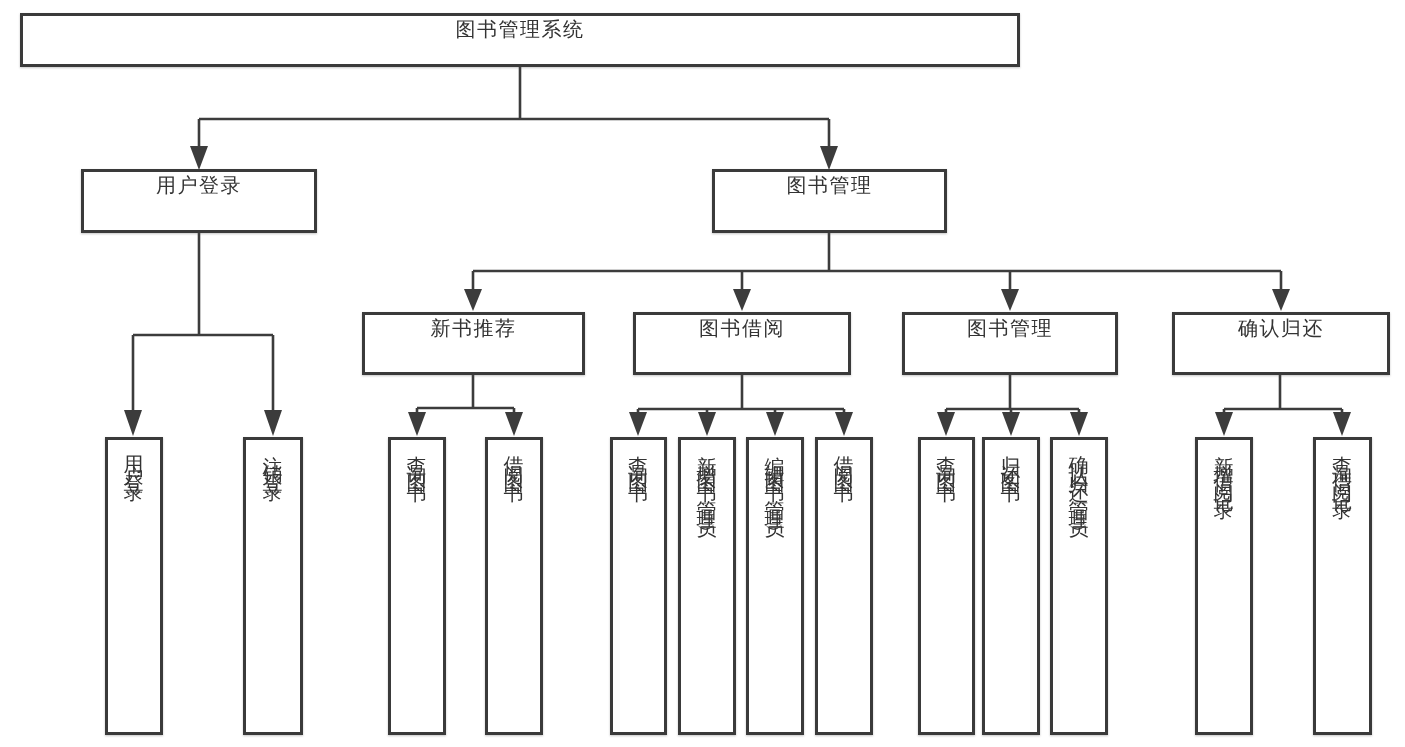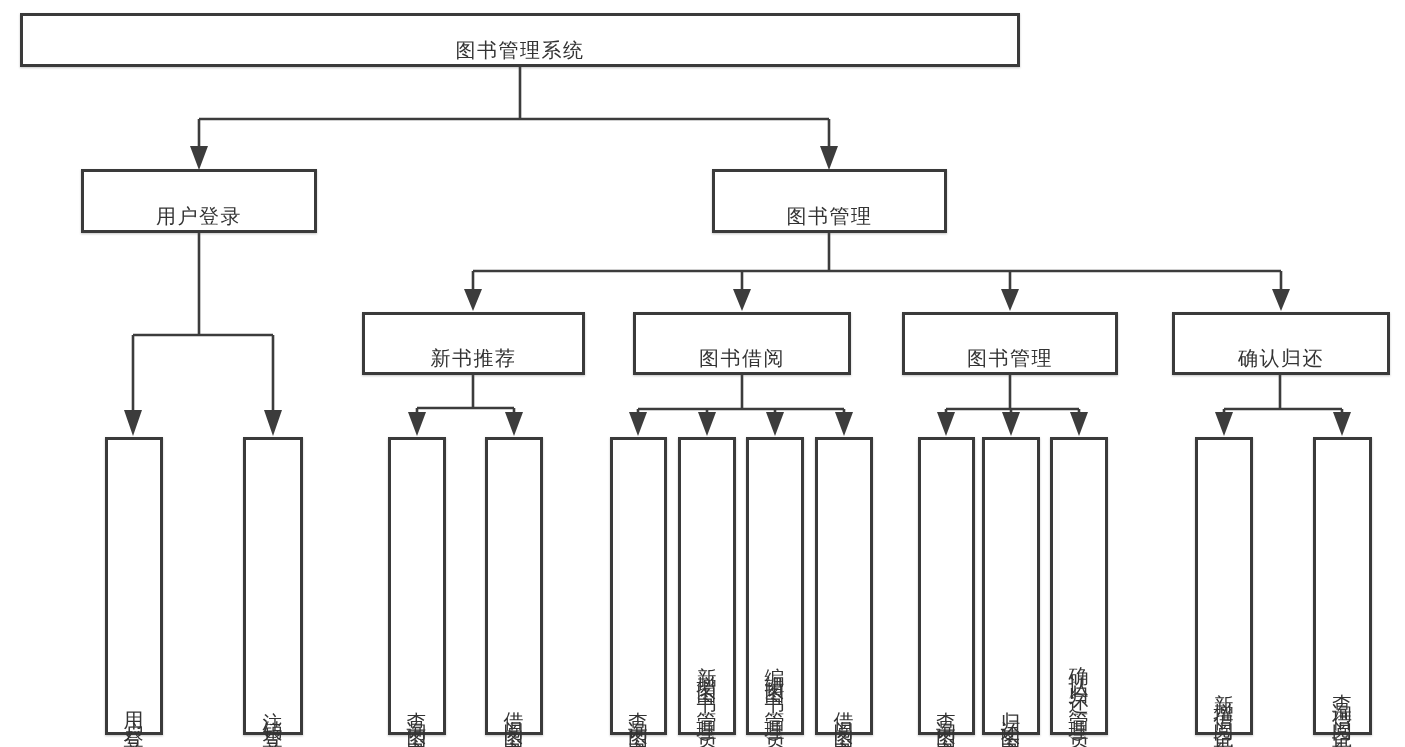--- a/index.html
+++ b/index.html
@@ -12,21 +12,21 @@
   }
   .edges{position:absolute;left:0;top:0;z-index:1;}
   .edges path{stroke:#3c3c3c;stroke-width:2.6;fill:none;}
   .edges polygon{fill:#3c3c3c;stroke:none;}
   .node{
     position:absolute;
     box-sizing:border-box;
     background:#ffffff;
     border:3px solid #3a3a3a;
     box-shadow:0 1px 2px rgba(90,90,90,0.35);
-    display:flex;align-items:flex-end;justify-content:center;
+    display:flex;align-items:flex-start;justify-content:center;
     color:#333333;
     z-index:2;
   }
   .hnode{font-size:20px;letter-spacing:1.5px;}
   .leaf{z-index:2;}
   .leaf span{
     writing-mode:vertical-lr;
     text-orientation:mixed;
     font-size:20px;
     letter-spacing:9px;

